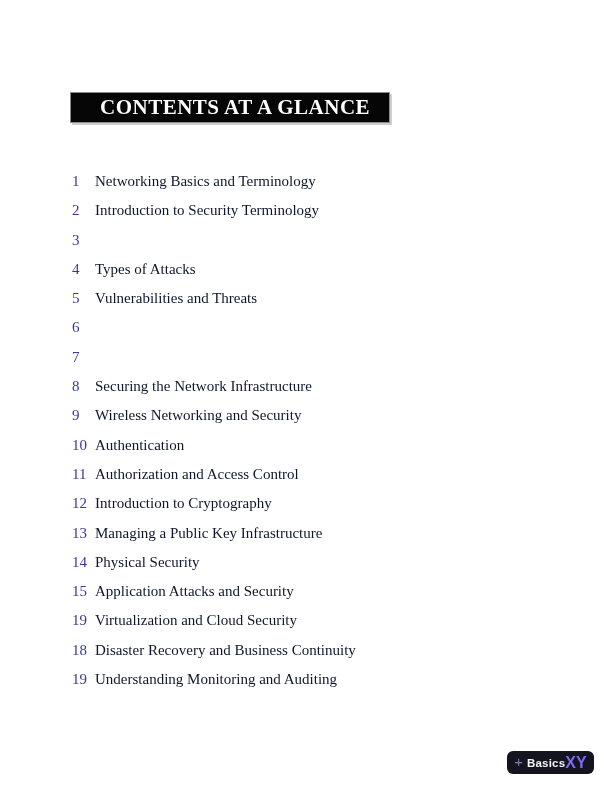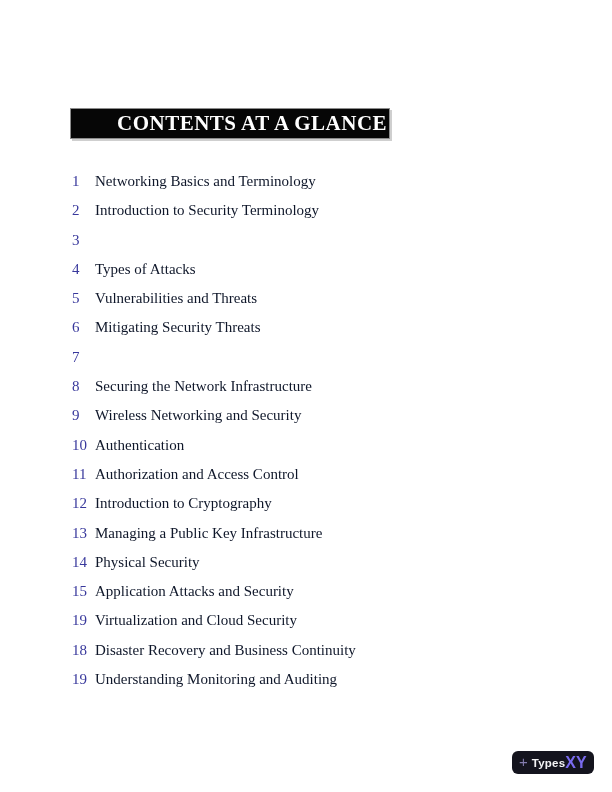--- a/index.html
+++ b/index.html
@@ -7,30 +7,30 @@
     position: relative;
     width: 612px;
     height: 792px;
     background: #ffffff;
     overflow: hidden;
     font-family: "Liberation Serif", serif;
   }
   .header-bar {
     position: absolute;
     left: 70px;
-    top: 108px;
+    top: 92px;
     width: 320px;
     height: 31px;
     background: #060606;
     border: 1px solid #8c8c8c;
     box-shadow: 2px 2px 0 #cfcfcf;
     box-sizing: border-box;
     display: flex;
     align-items: center;
-    padding-left: 46px;
+    padding-left: 29px;
   }
   .header-title {
     color: #ffffff;
     font-weight: bold;
     font-size: 21px;
     letter-spacing: 0.5px;
     white-space: nowrap;
   }
   .toc {
     position: absolute;
@@ -108,21 +108,20 @@
       <span class="toc-title">Types of Attacks</span>
     </div>
 
     <div class="toc-row">
       <span class="toc-num">5</span>
       <span class="toc-title">Vulnerabilities and Threats</span>
     </div>
 
     <div class="toc-row">
       <span class="toc-num">6</span>
-      <span class="toc-title">Mitigating Security Threats</span>
     </div>
 
     <div class="toc-row">
       <span class="toc-num">7</span>
     </div>
 
     <div class="toc-row">
       <span class="toc-num">8</span>
       <span class="toc-title">Securing the Network Infrastructure</span>
     </div>
@@ -174,17 +173,17 @@
     </div>
 
     <div class="toc-row">
       <span class="toc-num">19</span>
       <span class="toc-title">Understanding Monitoring and Auditing</span>
     </div>
   </div>
 
   <div class="badge">
     <span class="badge-plus">+</span>
-    <span class="badge-study">Types</span>
+    <span class="badge-study">Basics</span>
     <span class="badge-xy">XY</span>
   </div>
 
 </div>
 
 </body></html>

